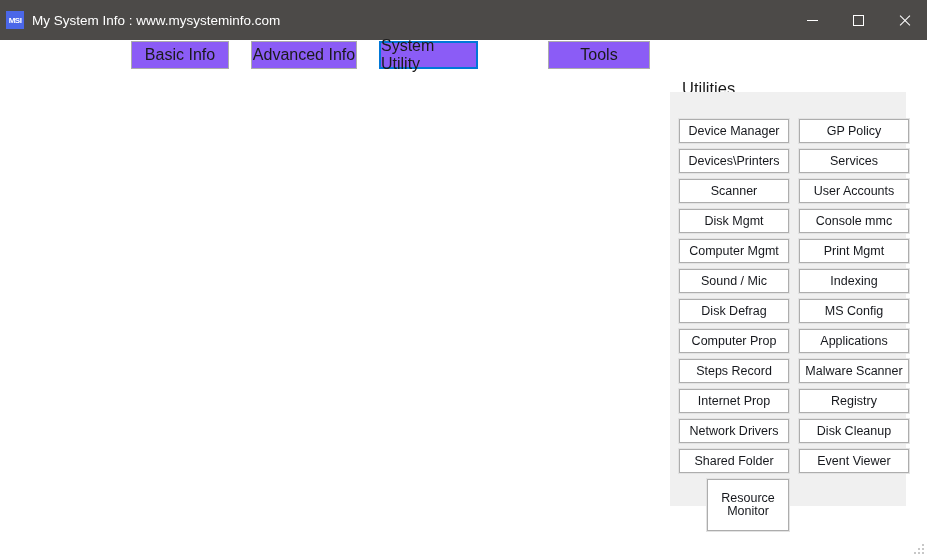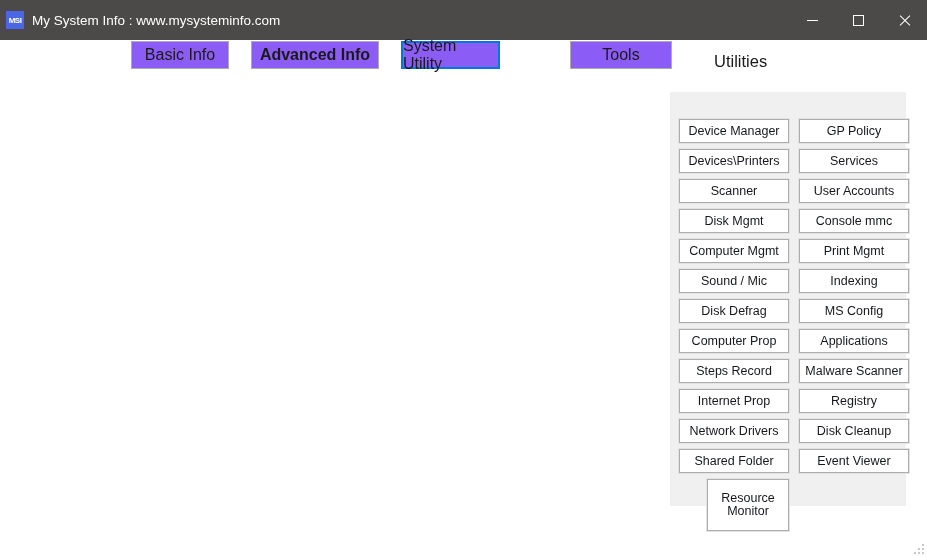--- a/index.html
+++ b/index.html
@@ -99,32 +99,31 @@
     display: flex;
     align-items: center;
     justify-content: center;
     margin-right: 22px;
     cursor: default;
   }
   .tab.selected {
     border: 2px solid #0078d7;
   }
   .tab-w-98  { width: 98px; }
-  .tab-w-106 { width: 128px; font-weight: bold; }
+  .tab-w-106 { width: 106px; }
   .tab-w-99  { width: 99px; }
   .tab-w-102 { width: 102px; margin-left: 48px; }
 
   
   #utilities-heading {
     position: absolute;
     left: 682px;
-    top: 52px;
+    top: 79px;
     font-size: 16.5px;
     color: #1a1a1a;
-    margin-left: 32px;
   }
   #utilities-panel {
     position: absolute;
     left: 670px;
     top: 92px;
     width: 236px;
     height: 414px;
     background: #f0f0f0;
     box-sizing: border-box;
     padding: 27px 9px;

